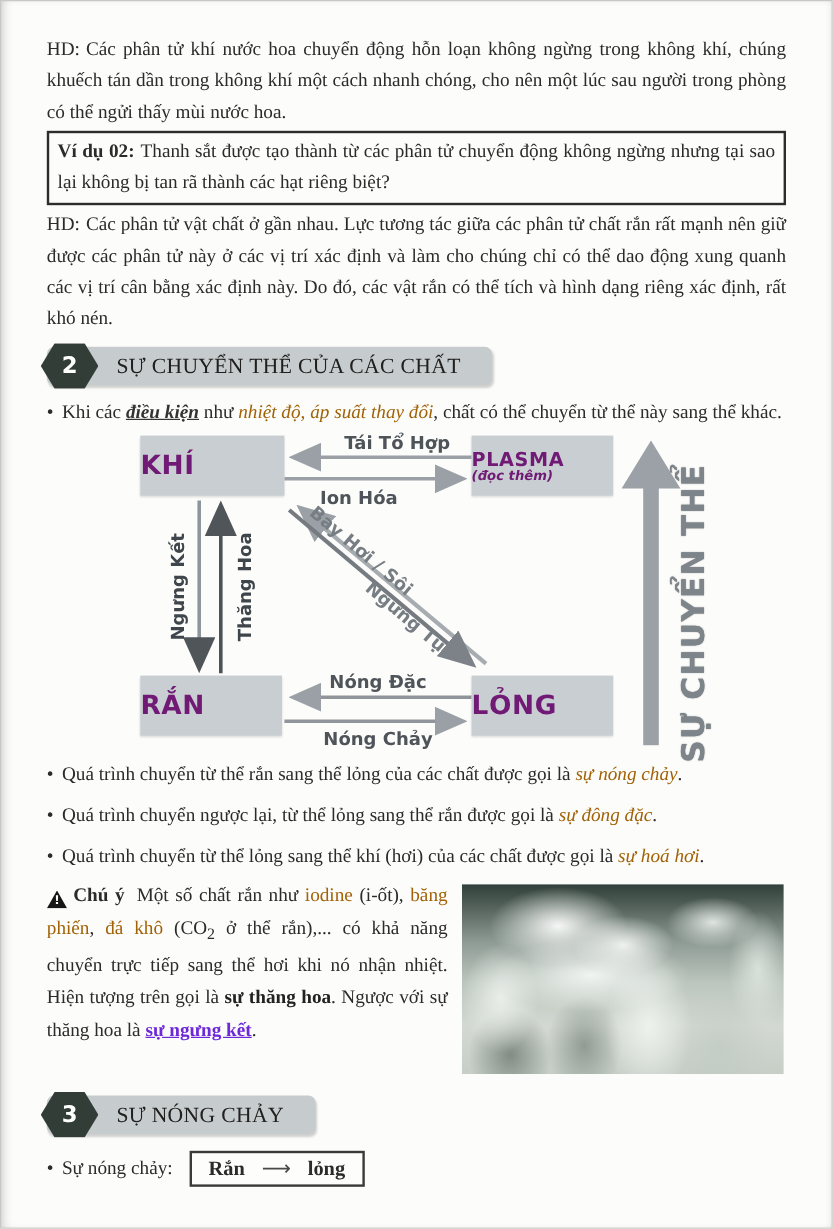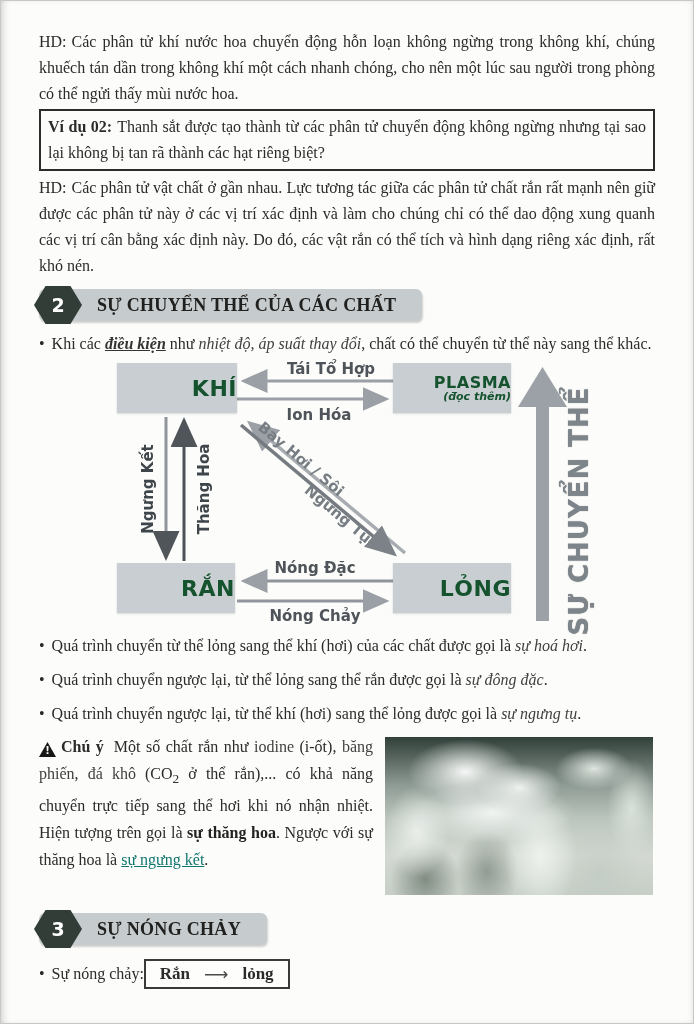--- a/index.html
+++ b/index.html
@@ -24,35 +24,35 @@
     background:#c6cbce;border-radius:6px;padding:0 26px 0 58px;
     box-shadow:1px 2px 2px rgba(0,0,0,.18);white-space:nowrap;
   }
   .sec-badge{
     position:absolute;left:-5px;top:-3px;width:48px;height:38px;
     background:#323d38;clip-path:polygon(24% 0,76% 0,100% 50%,76% 100%,24% 100%,0 50%);
     display:flex;align-items:center;justify-content:center;
     color:#ffffff;font-family:"DejaVu Sans","Liberation Sans",sans-serif;
     font-weight:bold;font-size:19px;
   }
-  .sec-title{font-weight:bold;font-size:18px;color:#20201e;letter-spacing:.3px;}
+  .sec-title{font-weight:normal;font-size:18px;color:#20201e;letter-spacing:.3px;}
 
   .bullet-line{margin:8px 0 0 0;font-size:16px;line-height:26px;text-align:justify;}
   .dot{margin-right:7px;}
-  .accent{color:#404040;}
+  .accent{color:#a16207;}
   .u-term{font-style:italic;font-weight:bold;text-decoration:underline;color:#333;}
   .it{font-style:italic;}
 
   
   .diagram{position:relative;height:264px;margin:4px 0 0 0;
     font-family:"DejaVu Sans","Liberation Sans",sans-serif;}
   .dg-svg{position:absolute;left:0;top:0;}
   .node{
-    position:absolute;background:#c9ced2;color:#14532d;
-    display:flex;flex-direction:column;align-items:flex-end;justify-content:center;
+    position:absolute;background:#c9ced2;color:#701a75;
+    display:flex;flex-direction:column;align-items:flex-start;justify-content:center;
     font-weight:bold;box-shadow:0 1px 2px rgba(0,0,0,.15);
   }
   .node-main{font-size:22px;letter-spacing:.5px;}
   .node-sub{font-size:11px;font-style:italic;margin-top:-2px;}
   .dg-label{
     position:absolute;transform:translate(-50%,-50%);
     font-weight:bold;font-size:15px;color:#4e5459;white-space:nowrap;
   }
   .rot-ccw{transform:translate(-50%,-50%) rotate(-90deg);color:#3f464b;}
   .rot-diag{transform:translate(-50%,-50%) rotate(40deg);color:#767d83;}
@@ -68,39 +68,39 @@
   .warn{
     display:inline-flex;width:17px;height:15px;background:#161616;
     clip-path:polygon(50% 0,100% 100%,0 100%);
     align-items:flex-end;justify-content:center;
     vertical-align:-2px;margin-right:5px;
   }
   .warn-bang{color:#fff;font-size:10px;font-weight:bold;line-height:1;
     font-family:"DejaVu Sans",sans-serif;padding-bottom:1px;}
   .note-label{margin-right:10px;}
   .bold-term{font-weight:bold;color:#222;margin-top:13px;}
-  .bold-u-term{font-weight:normal;color:#0f766e;text-decoration:underline;}
+  .bold-u-term{font-weight:bold;color:#6d28d9;text-decoration:underline;}
   .note-photo{
     width:268px;height:158px;align-self:flex-start;margin-top:4px;
     background:
       radial-gradient(ellipse 55px 30px at 78% 20%, rgba(235,240,235,.9), transparent 70%),
       radial-gradient(ellipse 35px 70px at 92% 45%, rgba(225,232,226,.85), transparent 70%),
       radial-gradient(ellipse 80px 45px at 30% 22%, rgba(252,253,252,.95), transparent 72%),
       radial-gradient(ellipse 60px 35px at 50% 32%, rgba(248,250,248,.9), transparent 70%),
       radial-gradient(ellipse 110px 40px at 40% 48%, rgba(244,247,244,.95), transparent 75%),
       radial-gradient(ellipse 45px 65px at 12% 60%, rgba(238,242,238,.9), transparent 70%),
       radial-gradient(ellipse 50px 80px at 58% 75%, rgba(240,244,240,.92), transparent 72%),
       radial-gradient(ellipse 45px 60px at 38% 85%, rgba(70,85,75,.45), transparent 70%),
       radial-gradient(ellipse 50px 55px at 15% 90%, rgba(55,70,60,.5), transparent 70%),
       radial-gradient(ellipse 60px 70px at 80% 85%, rgba(190,200,192,.6), transparent 70%),
       linear-gradient(180deg,#31403a 0%,#54625b 12%,#8d9a93 30%,#bcc6be 52%,#d3d9d2 75%,#c6cec6 100%);
   }
 
   .melt-line{margin:12px 0 0 0;font-size:16px;display:flex;align-items:center;}
-  .melt-label{}
+  .melt-label{margin-right:14px;}
   .melt-box{
     border:2px solid #3a3a3a;padding:3px 14px;display:inline-flex;align-items:center;
     background:#fdfdfb;
   }
   .melt-from,.melt-to{font-weight:bold;font-size:17px;}
   .melt-arrow{margin:0 14px;color:#4a4a4a;font-size:17px;
     font-family:"DejaVu Sans",sans-serif;}
 </style>
 </head>
 <body>
@@ -160,33 +160,33 @@
         <span class="node-sub">(đọc thêm)</span>
       </div>
       <div class="node" style="left:78px;top:202px;width:118px;height:50px;">
         <span class="node-main">RẮN</span>
       </div>
       <div class="node" style="left:354px;top:202px;width:118px;height:50px;">
         <span class="node-main">LỎNG</span>
       </div>
 
       <span class="dg-label" style="left:292px;top:8px;">Tái Tổ Hợp</span>
-      <span class="dg-label" style="left:280px;top:54px;">Ion Hóa</span>
+      <span class="dg-label" style="left:260px;top:54px;">Ion Hóa</span>
       <span class="dg-label rot-ccw" style="left:109px;top:128px;">Ngưng Kết</span>
       <span class="dg-label rot-ccw" style="left:165px;top:128px;">Thăng Hoa</span>
       <span class="dg-label rot-diag" style="left:262px;top:98px;">Bay Hơi / Sôi</span>
       <span class="dg-label rot-diag" style="left:299px;top:153px;">Ngưng Tụ</span>
       <span class="dg-label" style="left:276px;top:207px;">Nóng Đặc</span>
       <span class="dg-label" style="left:276px;top:255px;">Nóng Chảy</span>
       <span class="axis-label" style="left:540px;top:150px;">SỰ CHUYỂN THỂ</span>
     </div>
 
+    <p class="bullet-line"><span class="dot">•</span><span>Quá trình chuyển từ thể rắn sang thể lỏng của các chất được gọi là </span><span class="accent it">sự nóng chảy</span><span>.</span></p>
+    <p class="bullet-line"><span class="dot">•</span><span>Quá trình chuyển ngược lại, từ thể lỏng sang thể rắn được gọi là </span><span class="accent it">sự đông đặc</span><span>.</span></p>
     <p class="bullet-line"><span class="dot">•</span><span>Quá trình chuyển từ thể lỏng sang thể khí (hơi) của các chất được gọi là </span><span class="accent it">sự hoá hơi</span><span>.</span></p>
-    <p class="bullet-line"><span class="dot">•</span><span>Quá trình chuyển ngược lại, từ thể lỏng sang thể rắn được gọi là </span><span class="accent it">sự đông đặc</span><span>.</span></p>
-    <p class="bullet-line"><span class="dot">•</span><span>Quá trình chuyển ngược lại, từ thể khí (hơi) sang thể lỏng được gọi là </span><span class="accent it">sự ngưng tụ</span><span>.</span></p>
 
     <div class="note">
       <p class="note-text"><span class="warn">
             <span class="warn-bang">!</span>
           </span><b class="note-label">Chú ý</b><span>Một số chất rắn như </span><span class="accent">iodine</span><span> (i-ốt), </span><span class="accent">băng phiến</span><span>, </span><span class="accent">đá khô</span><span> (CO</span><sub>2</sub><span> ở thể rắn),... có khả năng chuyển trực tiếp sang thể hơi khi nó nhận nhiệt. Hiện tượng trên gọi là </span><span class="bold-term">sự thăng hoa</span><span>. Ngược với sự thăng hoa là </span><span class="bold-u-term">sự ngưng kết</span><span>.</span></p>
       <div class="note-photo"></div>
     </div>
 
     <div class="sec" style="margin-top:16px;">
       <span class="sec-bar">

